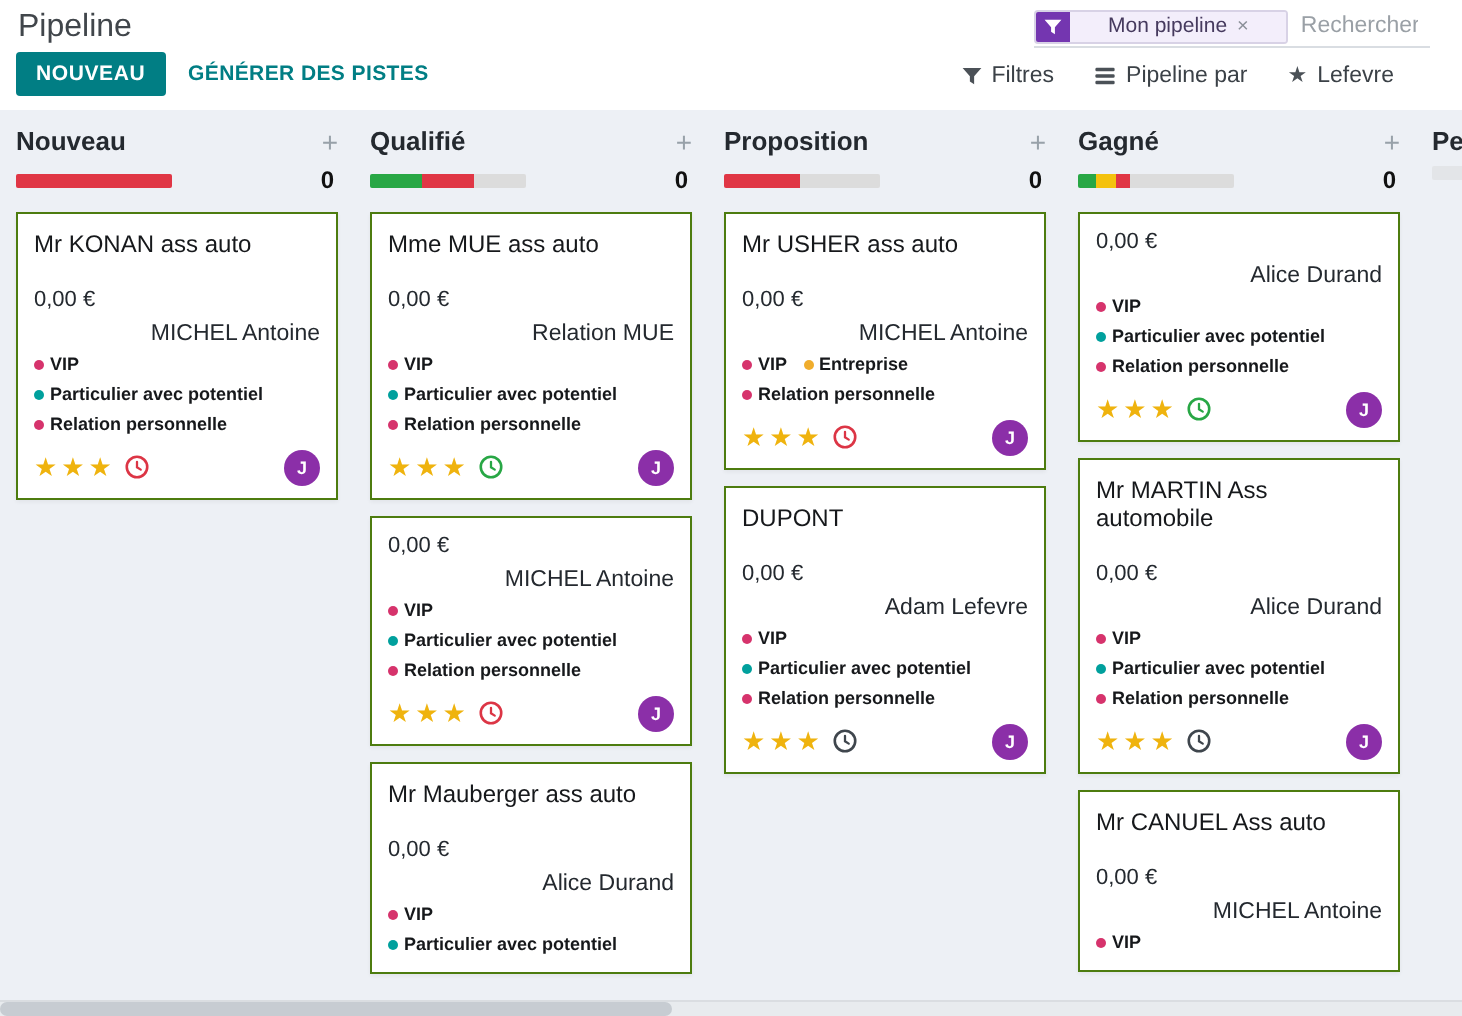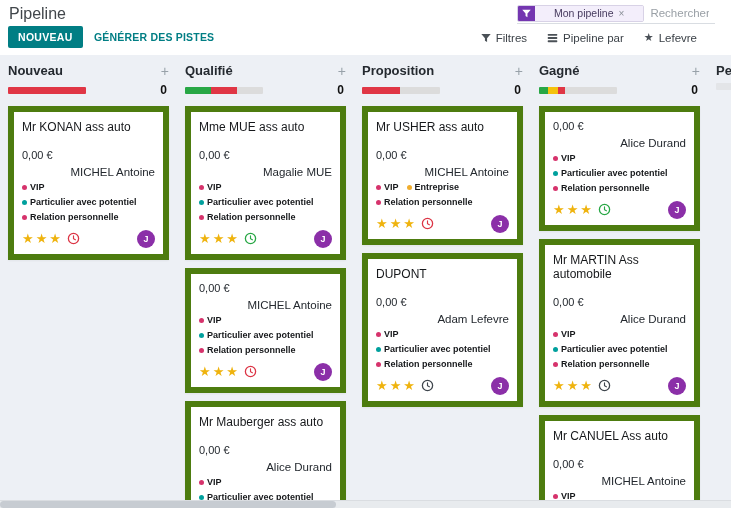--- a/index.html
+++ b/index.html
@@ -42,21 +42,21 @@
   .col { flex:0 0 177px; width:177px; padding:0 8px; }
   .col-title-row { display:flex; justify-content:space-between; align-items:center; padding-top:8px; }
   .col-title { font-size:13px; font-weight:600; color:#24292f; }
   .col-plus { color:#98a1a9; font-size:14px; line-height:1; cursor:pointer; }
   .col-sub-row { display:flex; justify-content:space-between; align-items:center; margin-top:5px; }
   .progressbar { width:78px; height:7px; display:flex; border-radius:1px; overflow:hidden; background:transparent; cursor:pointer; }
   .progressbar div { height:100%; }
   .col-count { font-size:12px; font-weight:bold; color:#111; padding-right:2px; }
   .cards { margin-top:9px; display:flex; flex-direction:column; gap:8px; }
   .card {
-    background:#fff; border:6px solid #4d7c0f; box-shadow:0 1px 2px rgba(0,0,0,.05);
+    background:#fff; border:1px solid #4d7c0f; box-shadow:0 1px 2px rgba(0,0,0,.05);
     padding:8px 8px 6px; cursor:pointer;
   }
   .card-title { font-size:12px; color:#16181b; margin-bottom:15px; }
   .card-amount { font-size:11px; color:#24292f; margin-bottom:5px; }
   .card-person { font-size:11.5px; color:#24292f; margin-bottom:3px;text-align:right; }
   .card-tags { display:flex; flex-wrap:wrap; column-gap:8px; row-gap:1px; font-size:9px; font-weight:bold; color:#16181b; line-height:1.55; }
   .tag { display:inline-flex; align-items:center; gap:3px; white-space:nowrap; }
   .dot { width:5px; height:5px; border-radius:50%; display:inline-block; }
   .card-footer { display:flex; justify-content:space-between; align-items:center; margin-top:5px; }
   .foot-left { display:flex; align-items:center; }
@@ -176,21 +176,21 @@
           <div style="width: 33%; background: rgb(40, 167, 69);"></div>
           <div style="width: 34%; background: rgb(224, 54, 69);"></div>
           <div style="width: 33%; background: rgb(220, 220, 220);"></div>
         </div>
       <span class="col-count">0</span>
     </div>
     <div class="cards">
   <div class="card">
     <div class="card-title">Mme MUE ass auto</div>
     <div class="card-amount">0,00 €</div>
-    <div class="card-person">Magalie MUE</div>
+    <div class="card-person">Relation MUE</div>
     <div class="card-tags">
             <span class="tag">
               <i class="dot" style="background: rgb(214, 51, 108);"></i>
               <span>VIP</span>
             </span>
             <span class="tag">
               <i class="dot" style="background: rgb(0, 160, 157);"></i>
               <span>Particulier avec potentiel</span>
             </span>
             <span class="tag">

